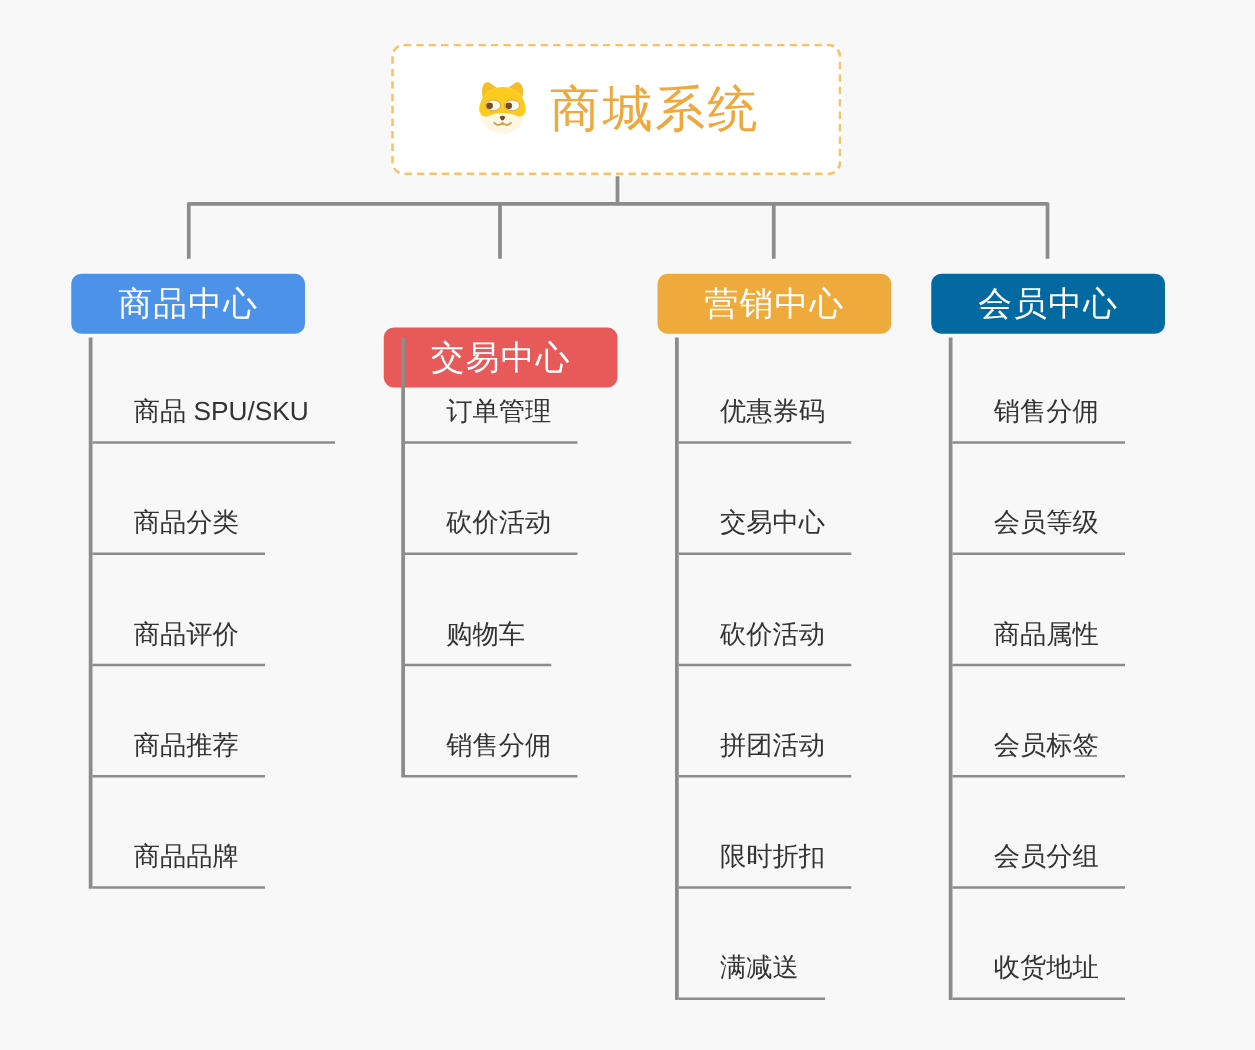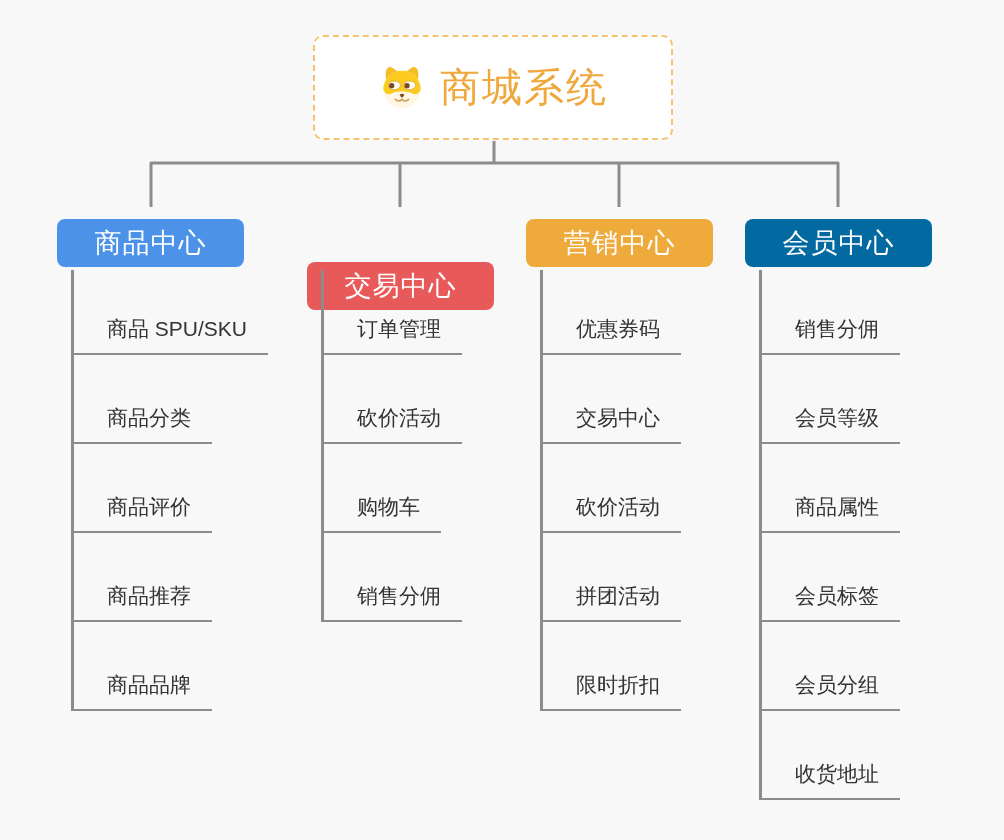--- a/index.html
+++ b/index.html
@@ -118,20 +118,23 @@
     </div>
   <div class="row">
       <span class="leaf">砍价活动</span>
     </div>
   <div class="row">
       <span class="leaf">拼团活动</span>
     </div>
   <div class="row">
       <span class="leaf">限时折扣</span>
     </div>
+  <div class="row">
+      <span class="leaf">满减送</span>
+    </div>
 </div>
 
 <div class="column c3">
   <div class="row first">
       <span class="leaf">销售分佣</span>
     </div>
   <div class="row">
       <span class="leaf">会员等级</span>
     </div>
   <div class="row">

